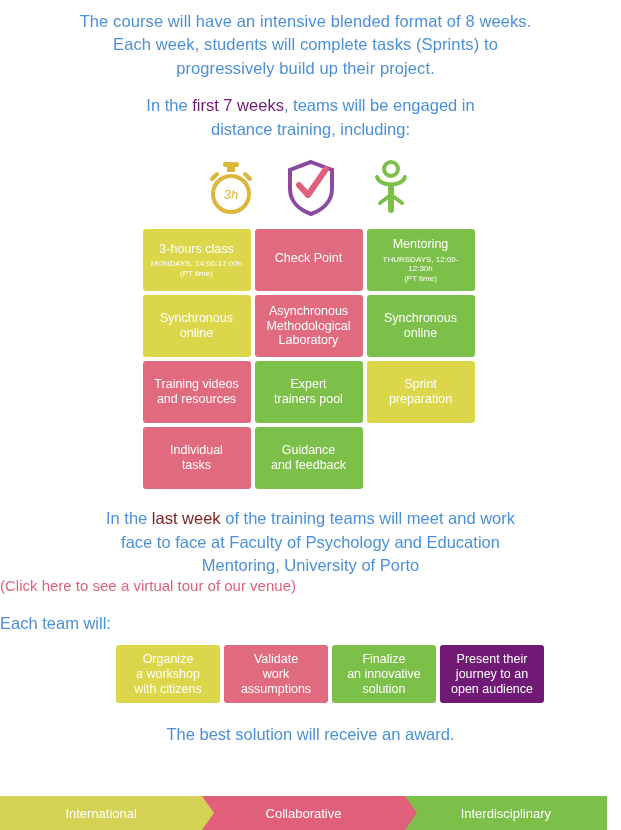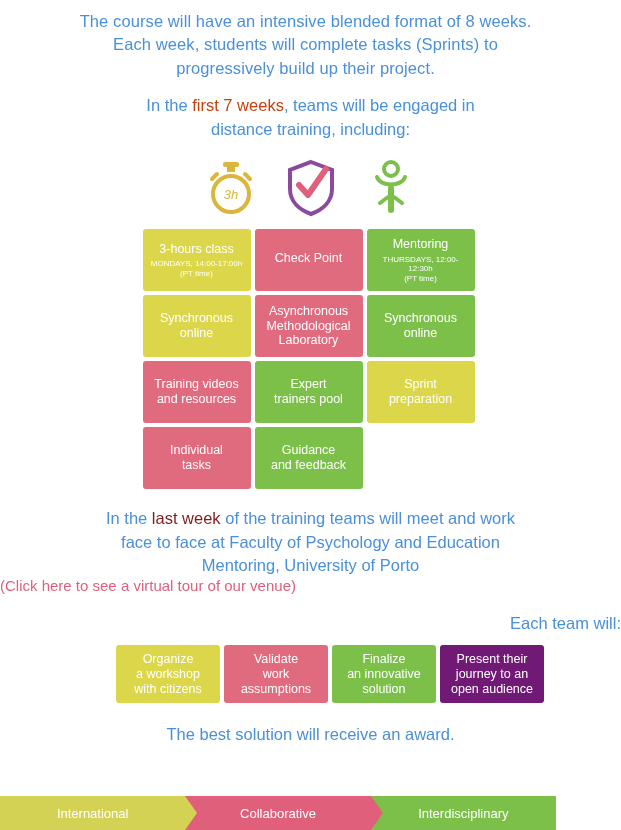--- a/index.html
+++ b/index.html
@@ -27,21 +27,21 @@
     letter-spacing: .1px;
   }
 
   .block2 {
     padding: 14px 60px 0 60px;
     text-align: center;
     color: #4a90d9;
     font-size: 16.5px;
     line-height: 1.42;
   }
-  .hl-yellow { color: #c2410c; }
+  .hl-yellow { color: #701a75; }
   .hl-red { color: #7f1d1d; }
 
   
   .icons {
     display: flex;
     justify-content: center;
     margin-top: 16px;
     height: 62px;
     align-items: center;
     font-style: italic;
@@ -85,21 +85,21 @@
   .venue-link {
     text-align: left;
     color: #e0607c;
     font-size: 15px;
     margin-top: 0;
     text-decoration: none;
     display: block;
   }
 
   .eachteam {
-    text-align: right;
+    text-align: left;
     color: #4a90d9;
     font-size: 16.5px;
     margin-top: 20px;
   }
 
   
   .teams {
     display: flex;
     justify-content: center;
     gap: 4px;
@@ -126,21 +126,21 @@
     color: #4a90d9;
     font-size: 16.5px;
     margin-top: 22px;
   }
 
   
   .ribbon {
     position: absolute;
     left: 0;
     bottom: 0;
-    width: 556px;
+    width: 607px;
     height: 34px;
     display: flex;
   }
   .rib {
     position: relative;
     height: 34px;
     display: flex;
     align-items: center;
     justify-content: center;
     color: #ffffff;

